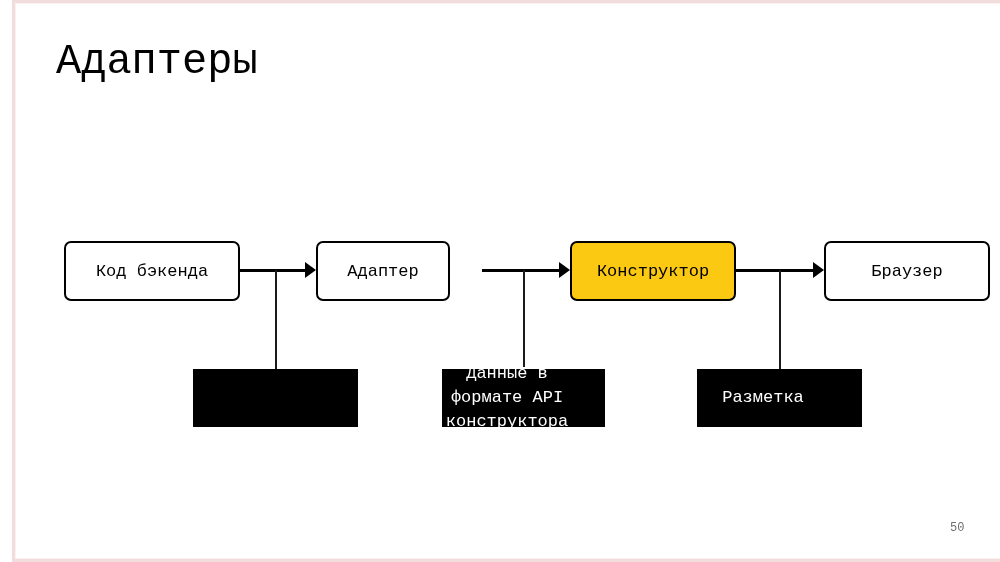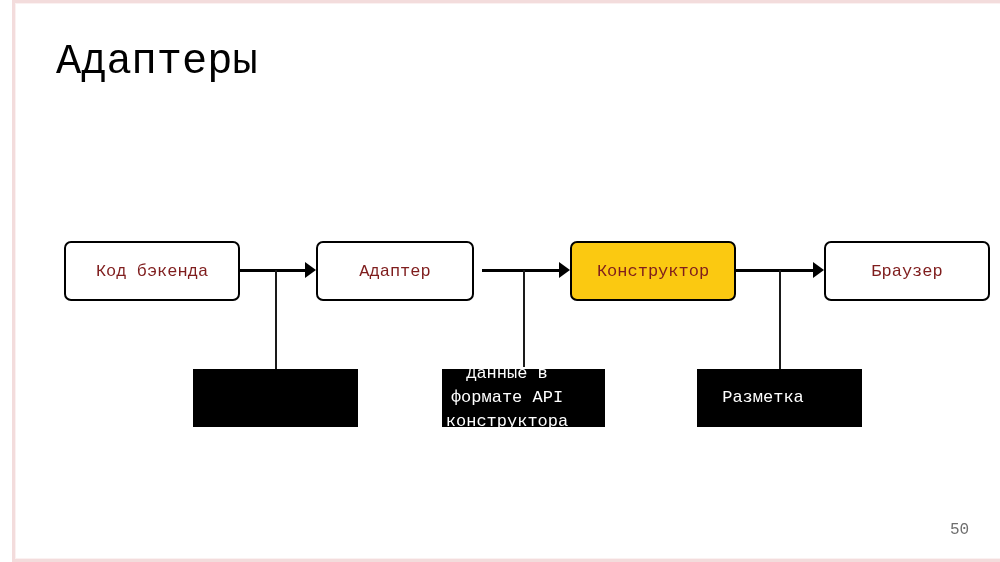--- a/index.html
+++ b/index.html
@@ -47,46 +47,46 @@
     color: #000000;
     letter-spacing: 0px;
     white-space: nowrap;
   }
 
   
   .page-number {
     position: absolute;
     left: 938px;
     top: 521px;
-    font-size: 16px;
+    font-size: 12px;
     color: #6f6f6f;
   }
 
   
   .node {
     position: absolute;
     top: 241px;
     height: 60px;
     border: 2px solid #000000;
     border-radius: 7px;
     background: #ffffff;
     box-sizing: border-box;
     display: flex;
     align-items: center;
     justify-content: center;
     font-size: 17px;
-    color: #7f1d1d;
+    color: #000000;
     white-space: nowrap;
   }
   .node.accent {
     background: #FBC911;
     border-color: #000000;
   }
   #node-backend   { left: 52px;  width: 176px; }
-  #node-adapter   { left: 304px; width: 158px; }
+  #node-adapter   { left: 304px; width: 134px; }
   #node-builder   { left: 558px; width: 166px; }
   #node-browser   { left: 812px; width: 166px; }
 
   
   .hline {
     position: absolute;
     top: 269px;
     height: 3px;
     background: #000000;
   }

